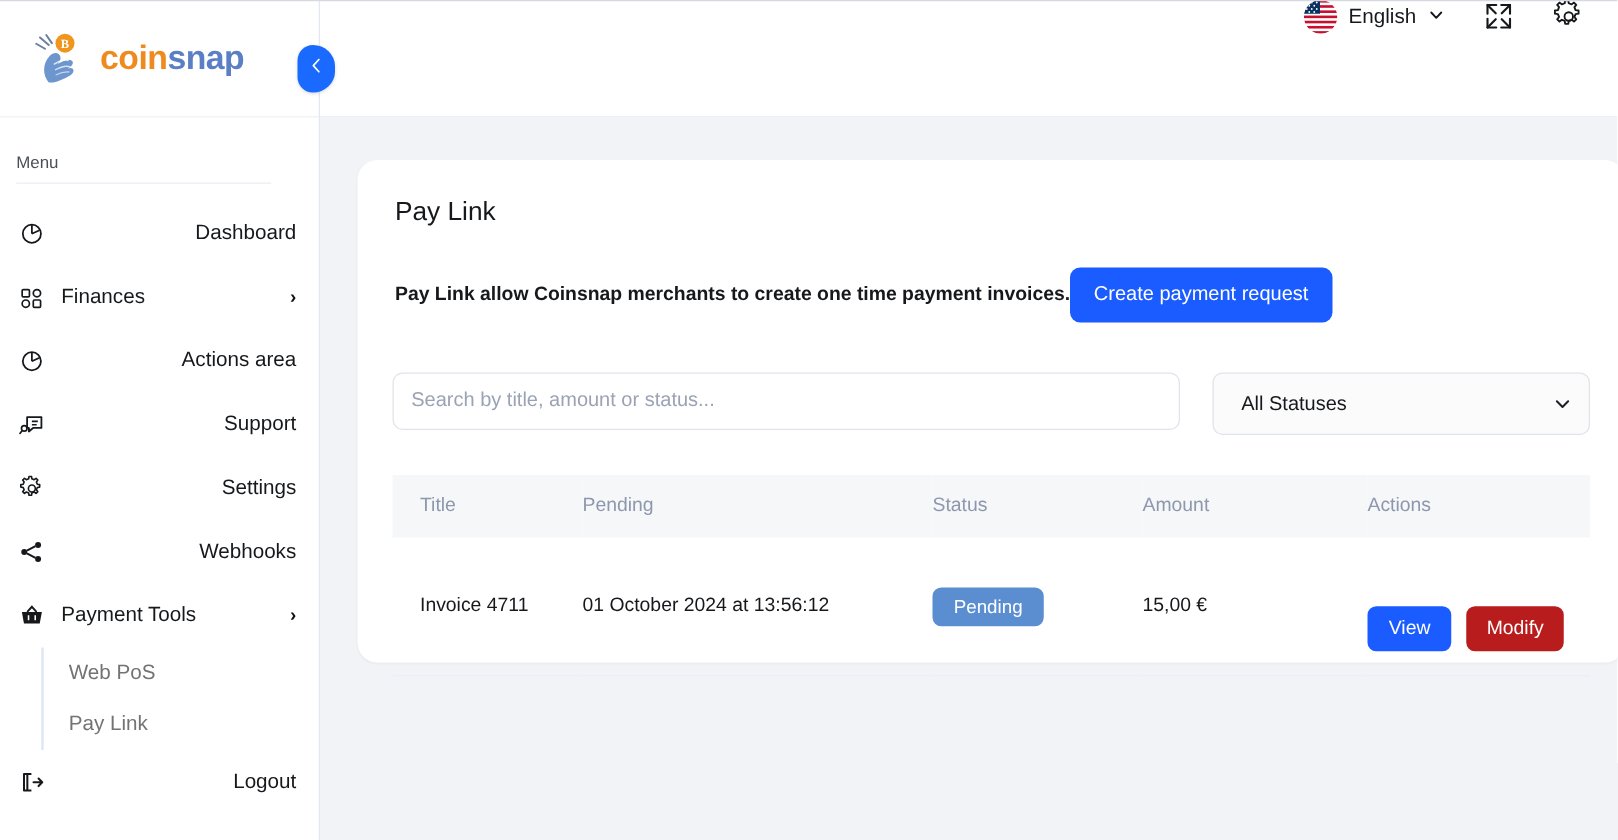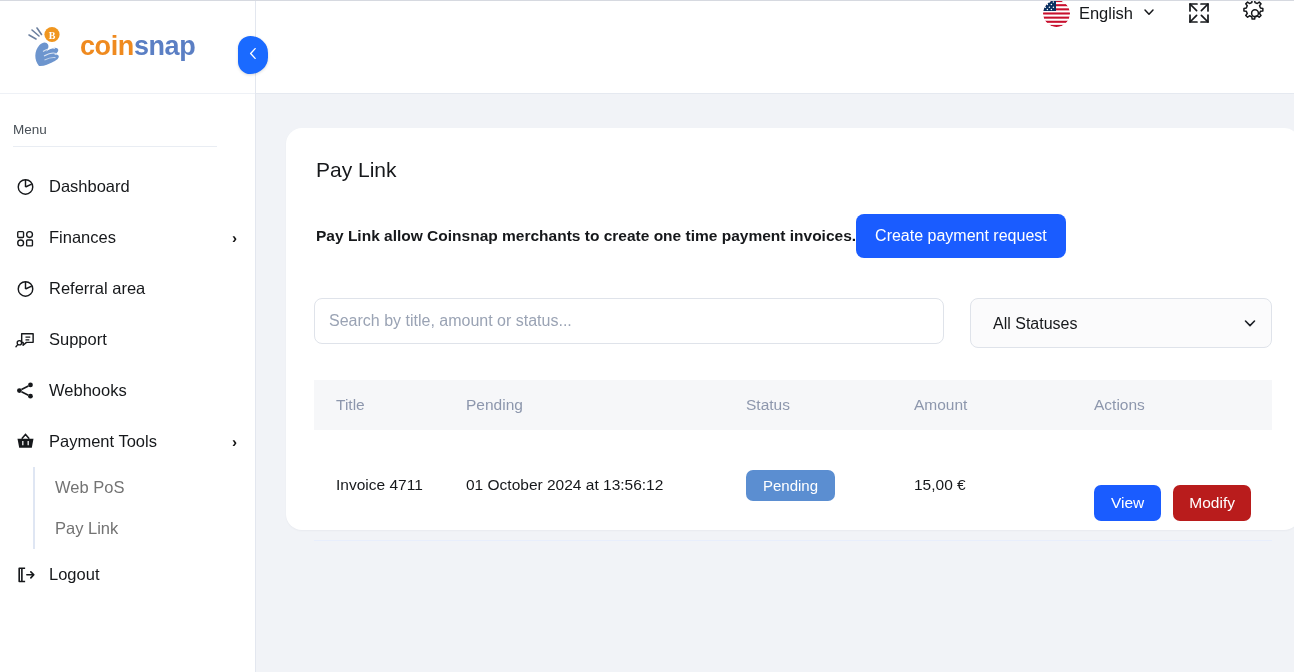--- a/index.html
+++ b/index.html
@@ -33,20 +33,21 @@
     font-size: 13.5px; color: #495057; padding: 28px 0 9px 13px;
   }
   .menu-sep { height:1px; background:#e9edf3; margin: 0 38px 0 13px; }
 
   .nav { padding-top: 14px; }
   .nav-item {
     display: flex; align-items: center; gap: 13px;
     height: 51px; padding: 0 18px 0 14px;
     color: #16181b; font-size: 16.5px; cursor: pointer;
     position: relative;
+    justify-content: space-between;
   }
   .nav-item .ic { width: 22px; height: 22px; flex: 0 0 22px; display:flex; align-items:center; justify-content:center; }
   .nav-item .caret { margin-left: auto; font-size: 15px; color:#111; font-weight:700; line-height:1; }
   .sub-wrap { margin-left: 33px; border-left: 2px solid #dfe6f3; }
   .sub-item {
     display:block; padding: 11px 5px 11px 20px;
     font-size: 16.5px; color: #737373; cursor: pointer;
   }
 
   
@@ -203,35 +204,44 @@
         <span class="caret">›</span>
       </div>
 
       <div class="nav-item">
         <span class="ic">
           <svg viewBox="0 0 22 22" width="21" height="21">
             <circle cx="11" cy="11.5" r="7.6" fill="none" stroke="#16181b" stroke-width="1.5"></circle>
             <path d="M11 11.5 L11 3.9 M11 11.5 L17.4 8.6" stroke="#16181b" stroke-width="1.5" fill="none"></path>
           </svg>
         </span>
-        <span>Referral area</span>
+        <span>Actions area</span>
       </div>
 
       <div class="nav-item">
         <span class="ic">
           <svg viewBox="0 0 22 22" width="21" height="21">
             <path d="M7 5 H19 V14 H12 L8.5 17 V14 H7 Z" fill="none" stroke="#16181b" stroke-width="1.5" stroke-linejoin="round"></path>
             <path d="M11 8.5 H16 M11 11.3 H15" stroke="#16181b" stroke-width="1.3"></path>
             <circle cx="4.6" cy="14.4" r="2.3" fill="none" stroke="#16181b" stroke-width="1.4"></circle>
             <path d="M2.6 16.6 L1 18.6" stroke="#16181b" stroke-width="1.4" stroke-linecap="round"></path>
           </svg>
         </span>
         <span>Support</span>
       </div>
 
+      <div class="nav-item">
+        <span class="ic">
+          <svg viewBox="0 0 22 22" width="21" height="21">
+            <path d="M11 3.2 l1.9 .75 1.6-1.2 1.5 1.5 -1.2 1.6 .75 1.9 2 .3 v2.1 l-2 .3 -.75 1.9 1.2 1.6 -1.5 1.5 -1.6-1.2 -1.9 .75 -.3 2 h-2.1 l-.3-2 -1.9-.75 -1.6 1.2 -1.5-1.5 1.2-1.6 -.75-1.9 -2-.3 v-2.1 l2-.3 .75-1.9 -1.2-1.6 1.5-1.5 1.6 1.2 1.9-.75 .3-2 h2.1 z" fill="none" stroke="#16181b" stroke-width="1.35" stroke-linejoin="round"></path>
+            <circle cx="11" cy="11.3" r="2.9" fill="none" stroke="#16181b" stroke-width="1.35"></circle>
+          </svg>
+        </span>
+        <span>Settings</span>
+      </div>
 
       <div class="nav-item">
         <span class="ic">
           <svg viewBox="0 0 22 22" width="21" height="21">
             <circle cx="16.2" cy="5.2" r="2.5" fill="#16181b"></circle>
             <circle cx="16.2" cy="17" r="2.5" fill="#16181b"></circle>
             <circle cx="4.6" cy="11.1" r="2.5" fill="#16181b"></circle>
             <path d="M6.8 10 L14 6.2 M6.8 12.3 L14 16" stroke="#16181b" stroke-width="1.7"></path>
           </svg>
         </span>

